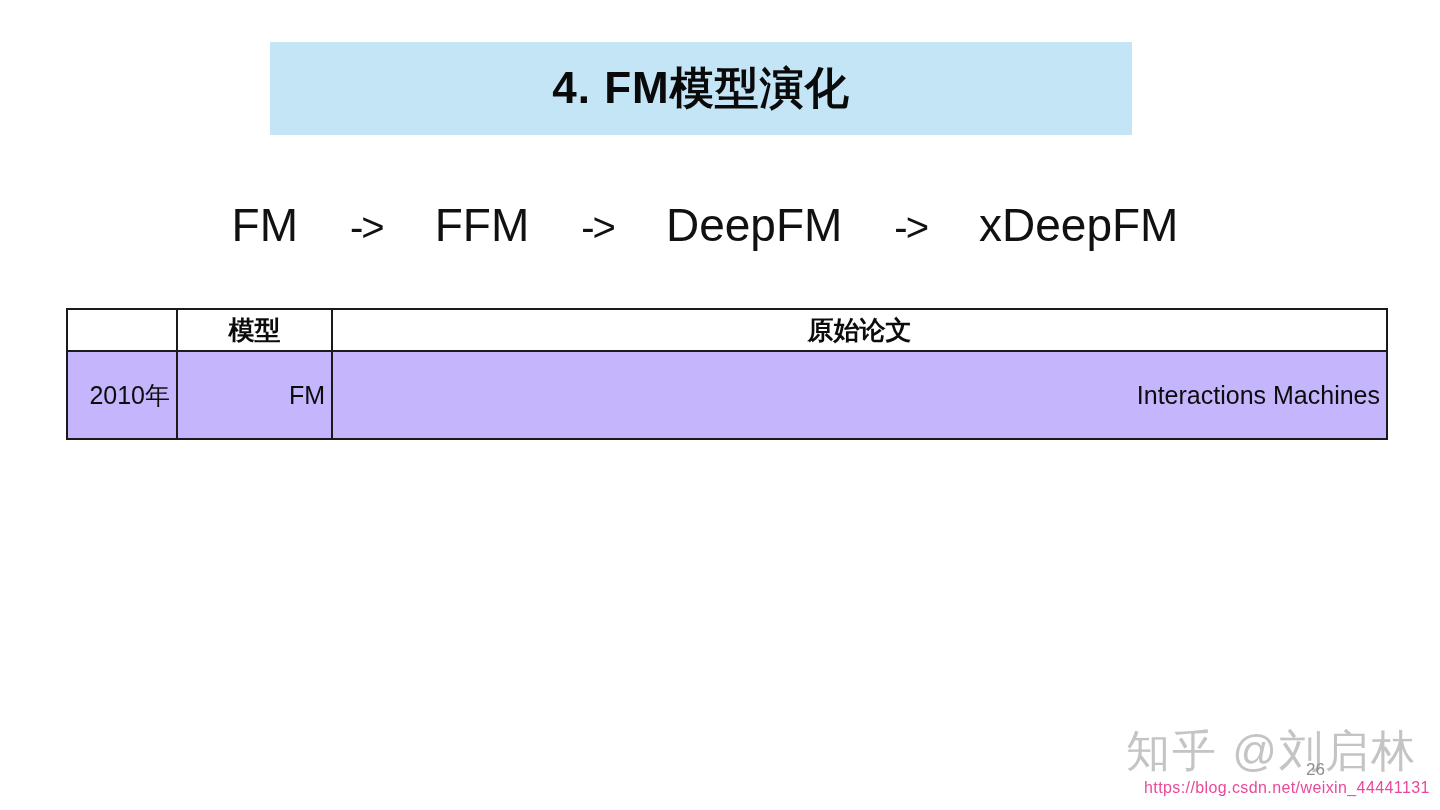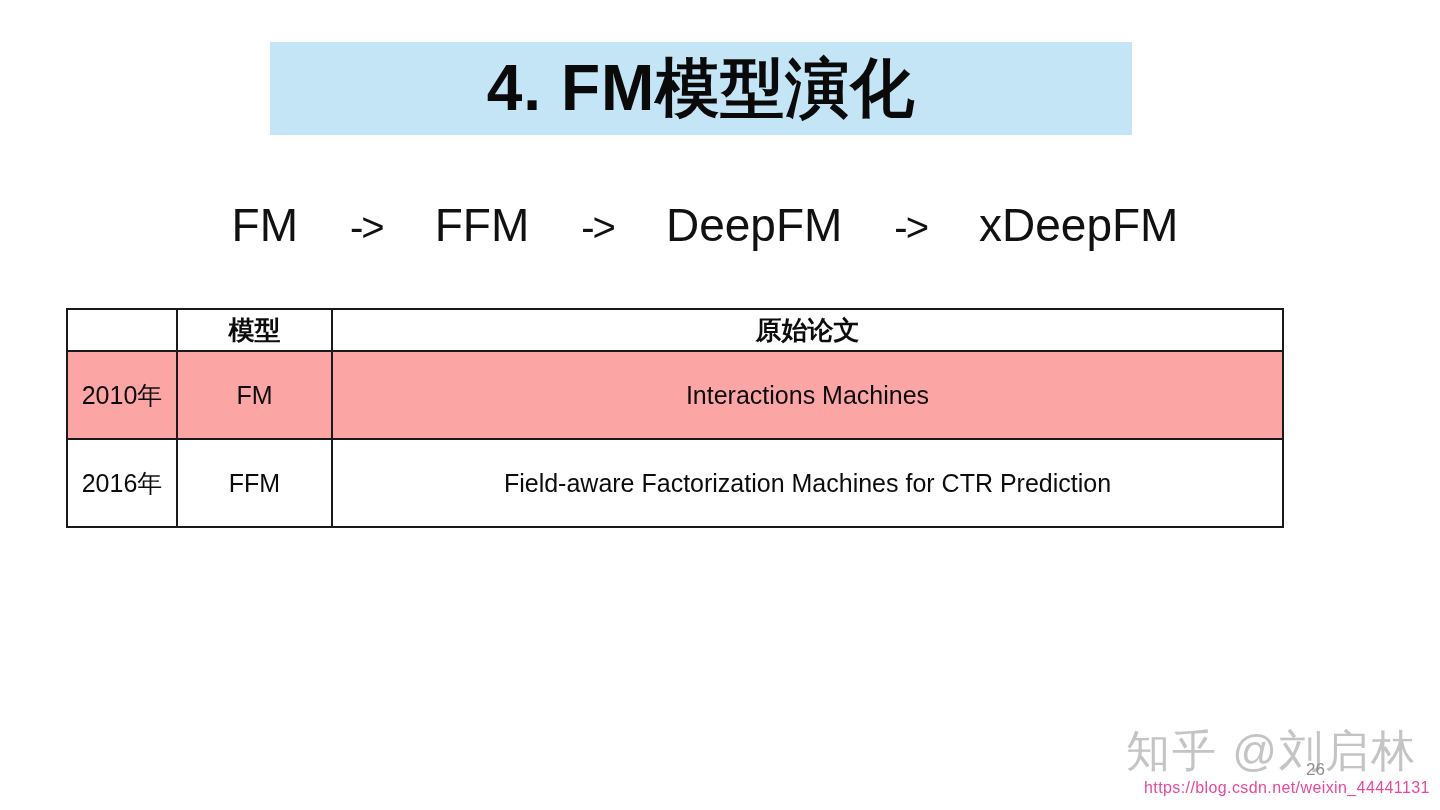--- a/index.html
+++ b/index.html
@@ -22,21 +22,21 @@
     top: 42px;
     width: 862px;
     height: 93px;
     background: #c4e5f6;
     display: flex;
     align-items: center;
     justify-content: center;
   }
   .title-banner h1 {
     margin: 0;
-    font-size: 64px;
+    font-size: 44px;
     font-weight: 800;
     color: #0a0a0a;
     letter-spacing: 1px;
   }
   
   .flow {
     position: absolute;
     left: 0;
     top: 198px;
     width: 1410px;
@@ -49,21 +49,21 @@
   }
   .flow .arrow {
     font-size: 40px;
     letter-spacing: -2px;
   }
   
   table.model-table {
     position: absolute;
     left: 66px;
     top: 308px;
-    width: 1218px;
+    width: 1322px;
     border-collapse: collapse;
     table-layout: fixed;
   }
   table.model-table col.c-year  { width: 110px; }
   table.model-table col.c-model { width: 155px; }
   table.model-table th,
   table.model-table td {
     border: 2px solid #1a1a1a;
     text-align: center;
     vertical-align: middle;
@@ -75,21 +75,22 @@
     height: 40px;
     font-size: 26px;
     font-weight: bold;
   }
   table.model-table tbody td {
     height: 86px;
     font-size: 25px;
     font-weight: normal;
   }
   table.model-table tr.highlight td {
-    background: #fca5a5;
+    background: #c4b5fd;
+    text-align: right;
   }
   
   .watermark {
     position: absolute;
     left: 1126px;
     top: 722px;
     font-size: 44px;
     color: rgba(186, 186, 186, 0.85);
     white-space: nowrap;
     letter-spacing: 2px;
@@ -142,25 +143,20 @@
         <th>模型</th>
         <th>原始论文</th>
       </tr>
     </thead>
     <tbody>
       <tr class="highlight">
         <td>2010年</td>
         <td>FM</td>
         <td>Interactions Machines</td>
       </tr>
-      <tr>
-        <td>2016年</td>
-        <td>FFM</td>
-        <td>Field-aware Factorization Machines for CTR Prediction</td>
-      </tr>
     </tbody>
   </table>
 
   <div class="watermark">知乎 @刘启林</div>
   <div class="page-number">26</div>
   <div class="url-watermark">https://blog.csdn.net/weixin_44441131</div>
 
 </div>
 
 </body></html>

